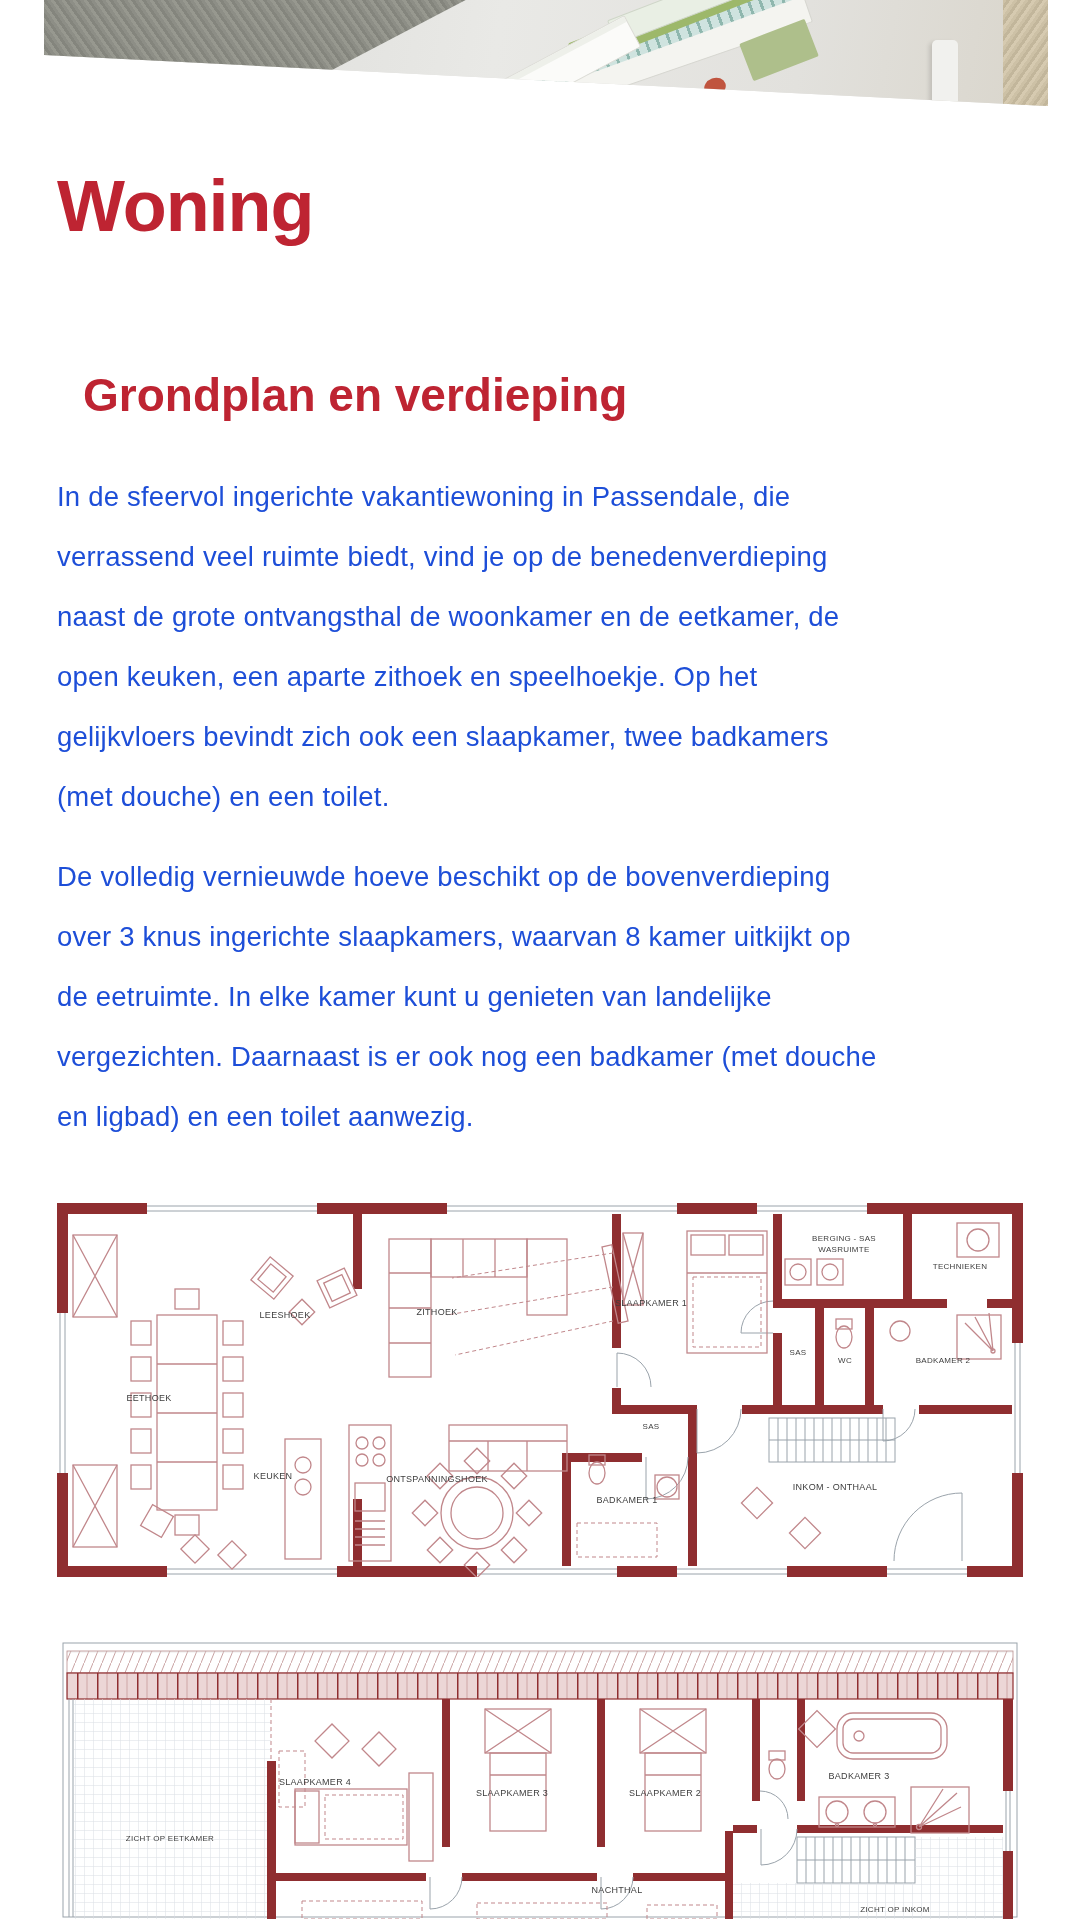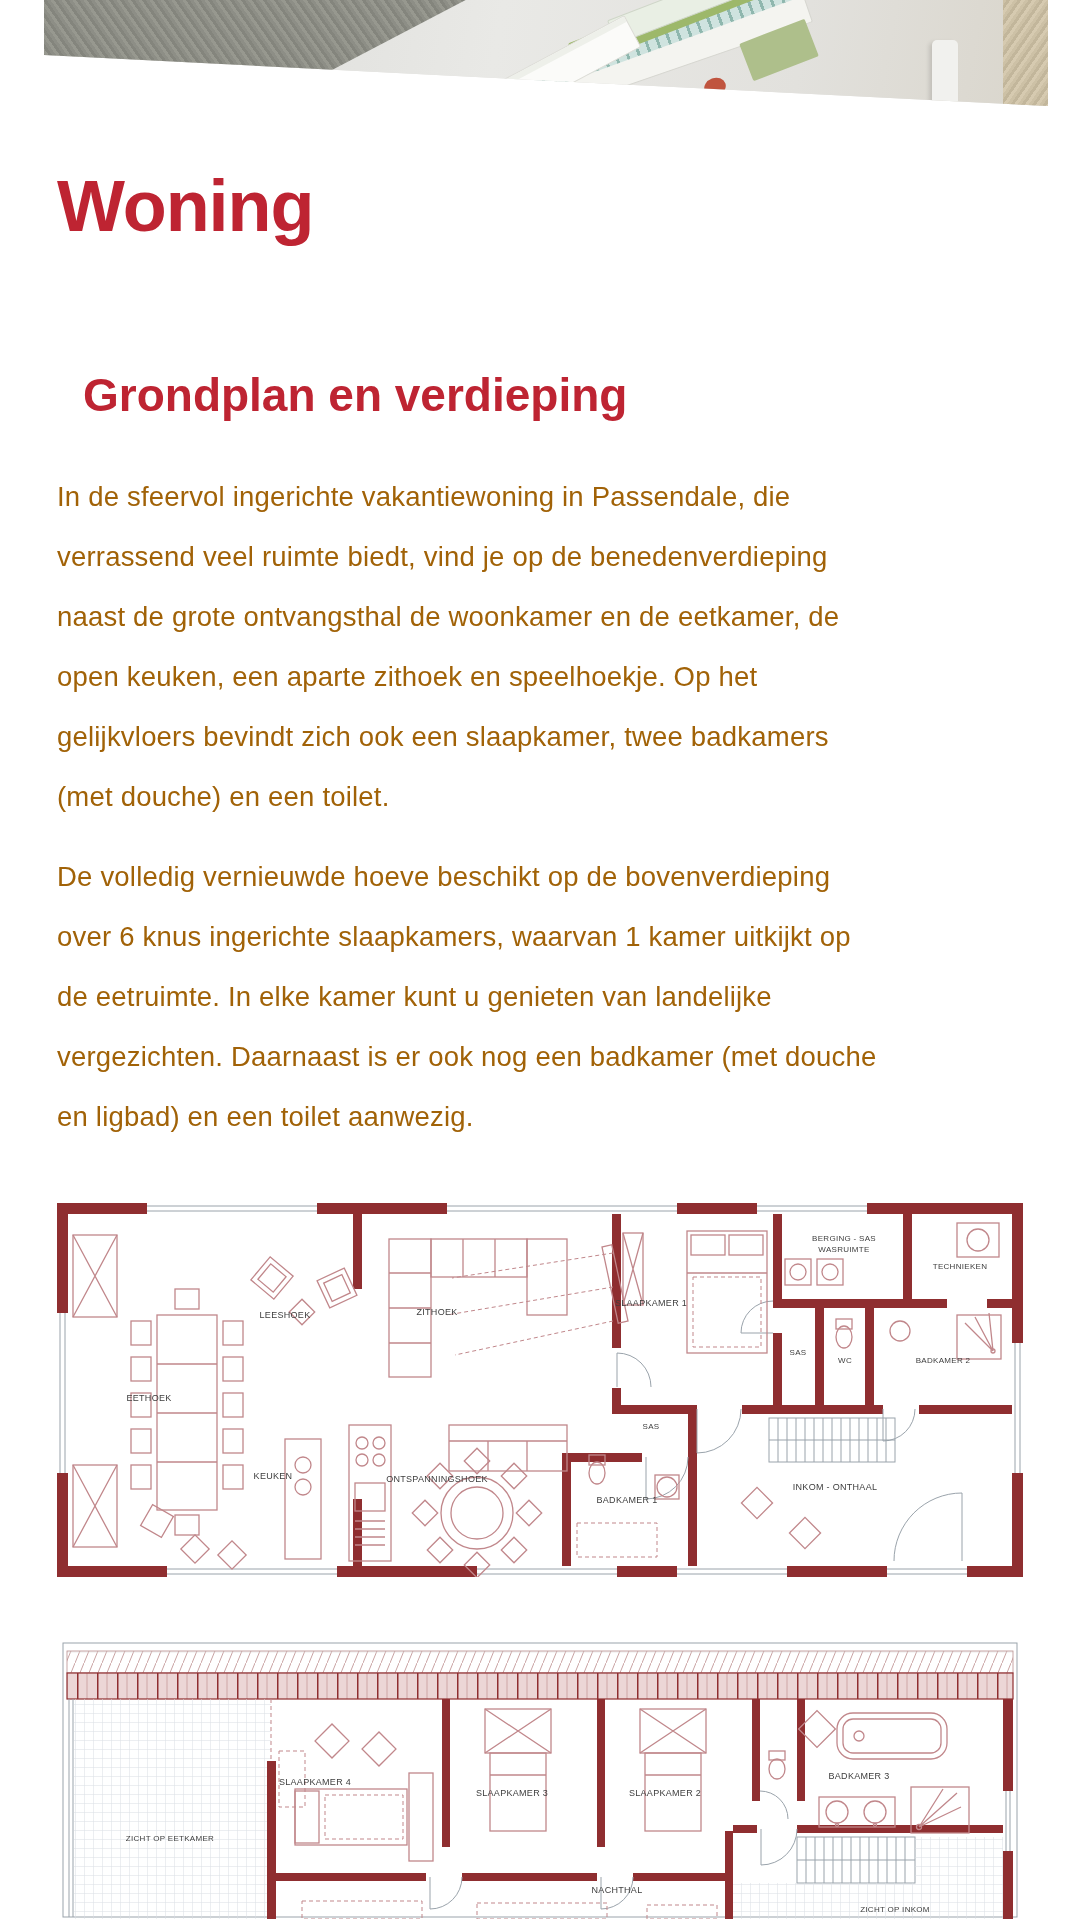--- a/index.html
+++ b/index.html
@@ -18,21 +18,21 @@
   .hero-leg{position:absolute;right:9%;top:38%;width:26px;height:70px;background:#f1f1ee;
       border-radius:5px;box-shadow:-3px 2px 4px rgba(0,0,0,.12);}
   .mag{position:absolute;border-radius:2px;}
 
   
   .page-title{margin:64px 0 16px 57px;font-size:72px;line-height:1;font-weight:bold;
       color:#be2432;letter-spacing:-1px;}
   .section-heading{margin:128px 0 0 83px;font-size:46px;line-height:1.1;font-weight:bold;
       color:#be2432;}
   .body-par{margin:46px 57px 0 57px;width:900px;font-size:27.5px;line-height:60px;
-      color:#a16207;white-space:pre-line;letter-spacing:.2px;}
+      color:#1d4ed8;white-space:pre-line;letter-spacing:.2px;}
   .body-par + .body-par{margin-top:20px;}
 
   
   figure.plan{margin:56px 0 0 57px;width:966px;padding:0;}
   figure.plan + figure.plan{margin-top:64px;}
   figure.plan svg{display:block;}
   .wall{fill:#8f2e30;}
   .win{fill:#ffffff;}
   .thin{fill:none;stroke:#9aa3ab;stroke-width:1;}
   .fo{fill:none;stroke:#c1878b;stroke-width:1.3;}
@@ -74,21 +74,21 @@
   <h1 class="page-title">Woning</h1>
   <h2 class="section-heading">Grondplan en verdieping</h2>
 
   <p class="body-par">In de sfeervol ingerichte vakantiewoning in Passendale, die
 verrassend veel ruimte biedt, vind je op de benedenverdieping
 naast de grote ontvangsthal de woonkamer en de eetkamer, de
 open keuken, een aparte zithoek en speelhoekje. Op het
 gelijkvloers bevindt zich ook een slaapkamer, twee badkamers
 (met douche) en een toilet.</p>
   <p class="body-par">De volledig vernieuwde hoeve beschikt op de bovenverdieping
-over 6 knus ingerichte slaapkamers, waarvan 1 kamer uitkijkt op
+over 3 knus ingerichte slaapkamers, waarvan 8 kamer uitkijkt op
 de eetruimte. In elke kamer kunt u genieten van landelijke
 vergezichten. Daarnaast is er ook nog een badkamer (met douche
 en ligbad) en een toilet aanwezig.</p>
 
   <figure class="plan">
     <svg width="966" height="374" viewBox="0 0 966 374">
       <g>
         <rect class="wall" x="0" y="0" width="966" height="11"></rect>
         <rect class="wall" x="0" y="363" width="966" height="11"></rect>
         <rect class="wall" x="0" y="0" width="11" height="374"></rect>

